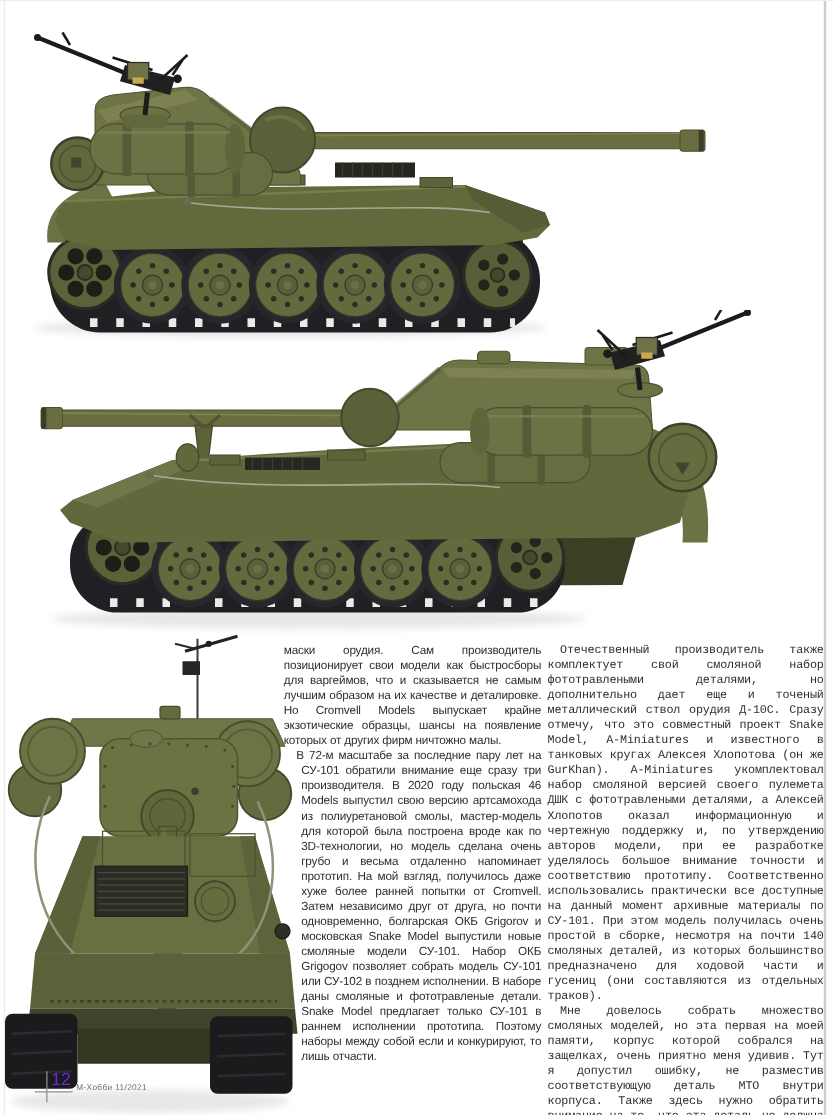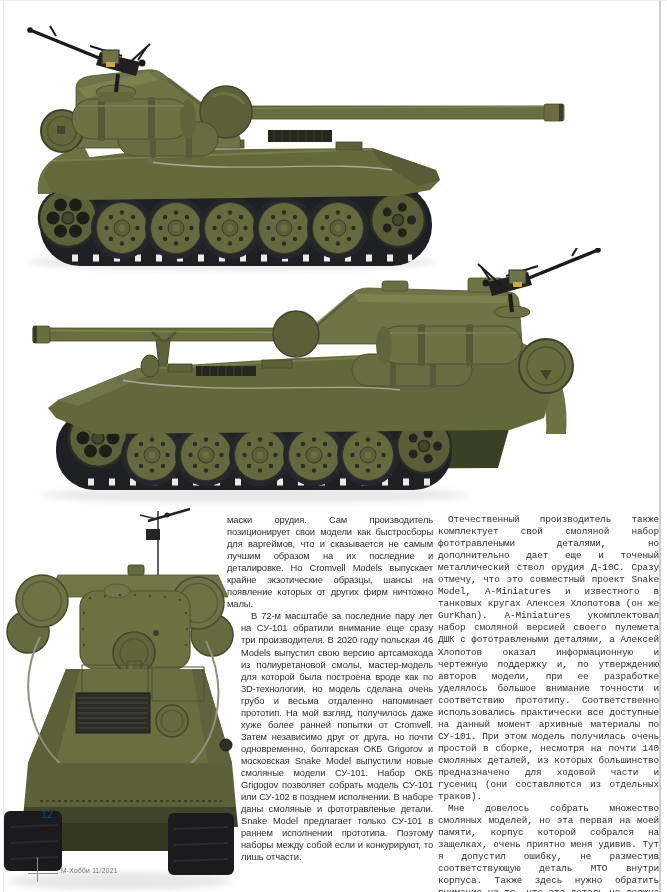--- a/index.html
+++ b/index.html
@@ -29,22 +29,22 @@
     shape-outside:polygon(0px 106px,14px 106px,14px 345px,0px 345px);
   }
   .edge{position:absolute;background:#e9e9e9;}
   #edge-right{left:659px;top:0;width:2px;height:892px;background:#cdcdcd;}
   #edge-left{left:3px;top:0;width:1px;height:892px;background:#ececec;}
   #edge-top{left:0;top:0;width:667px;height:1px;background:#eeeeee;}
   .footer-rule{position:absolute;background:#8f8f8f;}
   #rule-h{left:28px;top:873px;width:30px;height:1px;}
   #rule-v{left:37px;top:857px;width:1px;height:25px;}
   #page-number{
-    position:absolute;left:41px;top:806px;
-    font-size:11px;color:#0c4a6e;line-height:16px;
+    position:absolute;left:41px;top:855px;
+    font-size:14px;color:#6d28d9;line-height:16px;
   }
   #issue-label{
     position:absolute;left:61px;top:867px;
     font-size:6.6px;color:#6f6f6f;letter-spacing:.3px;
   }
 </style>
 </head>
 <body>
 
 <svg id="photo1" class="photo" width="667" height="280" viewBox="0 0 667 280" role="img" aria-label="su-101-model-side-view-facing-right">
@@ -353,21 +353,21 @@
         <line x1="174" y1="324" x2="228" y2="322"></line>
           <line x1="174" y1="340" x2="228" y2="338"></line>
         <line x1="174" y1="356" x2="228" y2="354"></line>
       </g>
     </g>
   </g>
 </svg>
 
 <div id="col-left" class="col" lang="ru">
   <div class="wrap-spacer" aria-hidden="true"></div>
-  <p>маски орудия. Сам производитель позиционирует свои модели как быстросборы для варгеймов, что и сказывается не самым лучшим образом на их последние и деталировке. Но Cromvell Models выпускает крайне экзотические образцы, шансы на появление которых от других фирм ничтожно малы.</p>
+  <p>маски орудия. Сам производитель позиционирует свои модели как быстросборы для варгеймов, что и сказывается не самым лучшим образом на их качестве и деталировке. Но Cromvell Models выпускает крайне экзотические образцы, шансы на появление которых от других фирм ничтожно малы.</p>
   <p class="ind">В 72-м масштабе за последние пару лет на СУ-101 обратили внимание еще сразу три производителя. В 2020 году польская 46 Models выпустил свою версию артсамохода из полиуретановой смолы, мастер-модель для которой была построена вроде как по 3D-технологии, но модель сделана очень грубо и весьма отдаленно напоминает прототип. На мой взгляд, получилось даже хуже более ранней попытки от Cromvell. Затем независимо друг от друга, но почти одновременно, болгарская ОКБ Grigorov и московская Snake Model выпустили новые смоляные модели СУ-101. Набор ОКБ Grigogov позволяет собрать модель СУ-101 или СУ-102 в позднем исполнении. В наборе даны смоляные и фототравленые детали. Snake Model предлагает только СУ-101 в раннем исполнении прототипа. Поэтому наборы между собой если и конкурируют, то лишь отчасти.</p>
 </div>
 
 <div id="col-right" class="col" lang="ru">
   <p class="ind">Отечественный производитель также комплектует свой смоляной набор фототравлеными деталями, но дополнительно дает еще и точеный металлический ствол орудия Д-10С. Сразу отмечу, что это совместный проект Snake Model, A-Miniatures и известного в танковых кругах Алексея Хлопотова (он же GurKhan). A-Miniatures укомплектовал набор смоляной версией своего пулемета ДШК с фототравлеными деталями, а Алексей Хлопотов оказал информационную и чертежную поддержку и, по утверждению авторов модели, при ее разработке уделялось большое внимание точности и соответствию прототипу. Соответственно использовались практически все доступные на данный момент архивные материалы по СУ-101. При этом модель получилась очень простой в сборке, несмотря на почти 140 смоляных деталей, из которых большинство предназначено для ходовой части и гусениц (они составляются из отдельных траков).</p>
   <p class="ind">Мне довелось собрать множество смоляных моделей, но эта первая на моей памяти, корпус которой собрался на защелках, очень приятно меня удивив. Тут я допустил ошибку, не разместив соответствующую деталь МТО внутри корпуса. Также здесь нужно обратить внимание на то, что эта деталь не должна изнутри пол-</p>
 </div>
 
 <div id="edge-right" class="edge"></div>
 <div id="edge-left" class="edge"></div>

